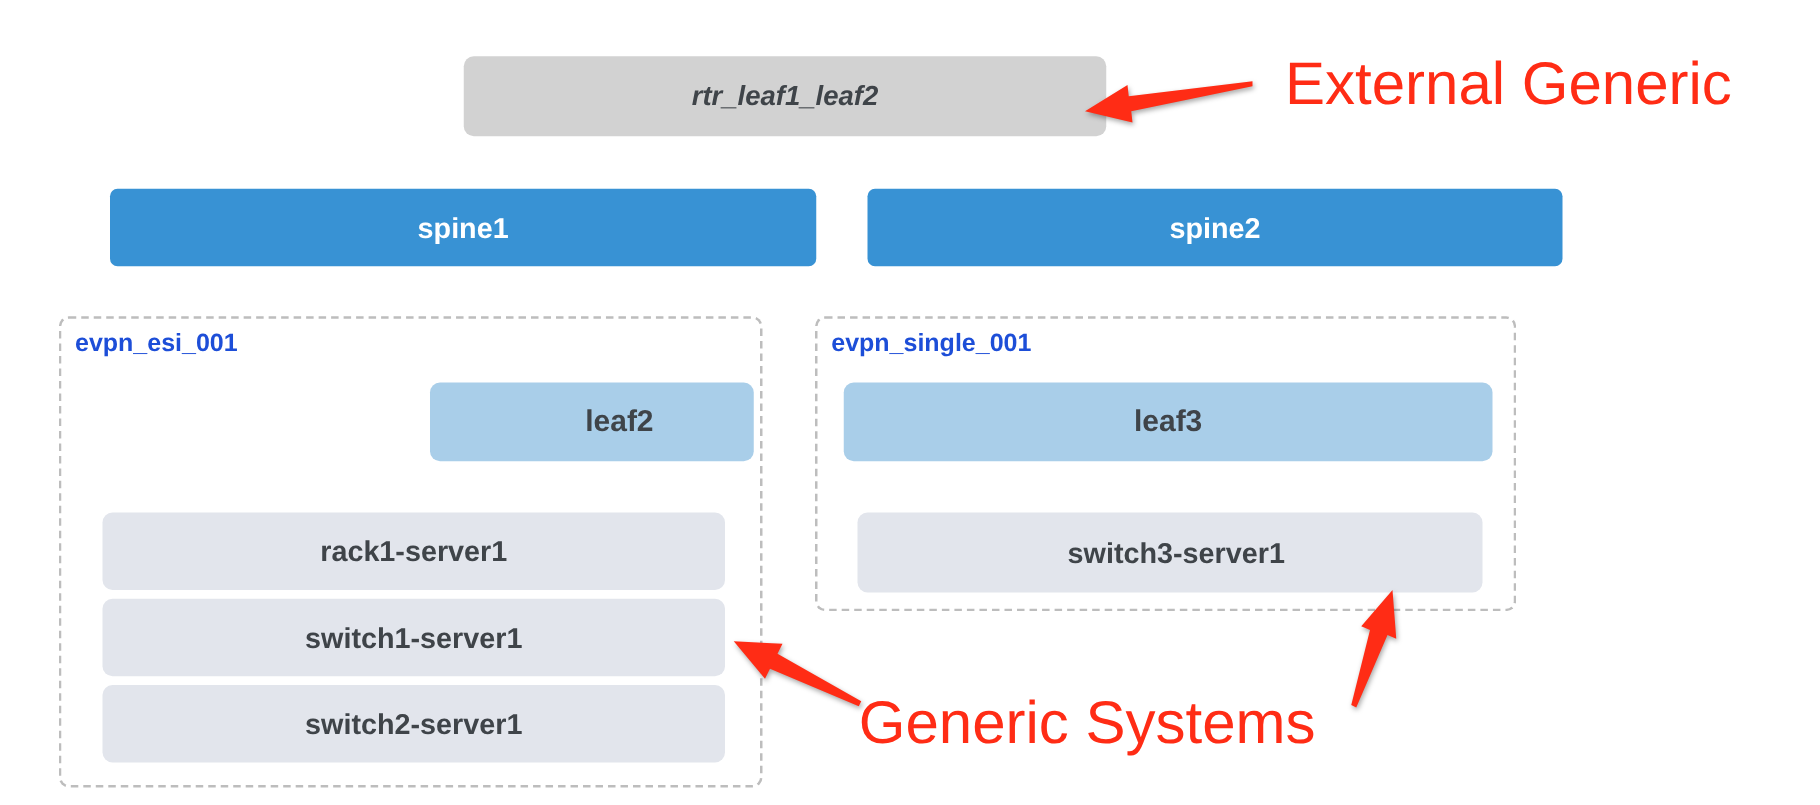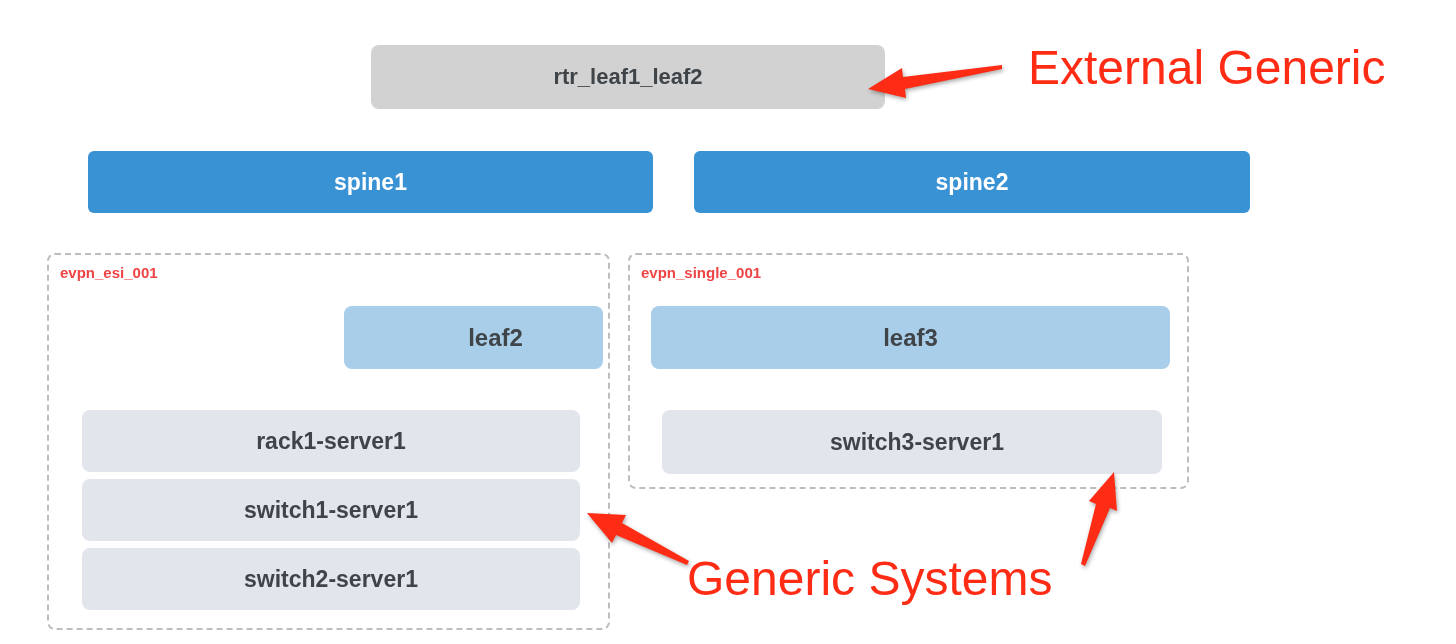--- a/index.html
+++ b/index.html
@@ -6,34 +6,34 @@
   .canvas {
     position:relative; width:1456px; height:644px; overflow:hidden;
     background:#ffffff;
     font-family:"Liberation Sans", sans-serif;
   }
   .node {
     position:absolute; display:flex; align-items:center; justify-content:center;
     font-weight:bold; color:#3f4449; box-sizing:border-box;
   }
   .node-external { left:371px; top:45px; width:514px; height:64px;
-    background:#d2d2d2; border-radius:8px; font-size:22px; }
+    background:#d2d2d2; border-radius:8px; font-size:22px;font-style:italic; }
   .node-spine { background:#3892d4; color:#ffffff; border-radius:6px;
     font-size:23px; top:151px; height:62px;margin-left:41px; }
   .node-spine1 { left:47px;  width:565px; }
   .node-spine2 { left:653px; width:556px; }
   .rack {
     position:absolute; box-sizing:border-box;
     border:2px dashed #bdbdbd; border-radius:8px; background:transparent;
   }
   .rack-left  { left:47px;  top:253px; width:563px; height:377px; }
-  .rack-right { left:628px; top:253px; width:561px; height:236px;text-decoration:underline; }
+  .rack-right { left:652px; top:253px; width:561px; height:236px;text-decoration:underline; }
   .rack-label {
     position:absolute; left:11px; top:9px;
-    font-size:15px; font-weight:bold; color:#ef4444;
+    font-size:20px; font-weight:bold; color:#1d4ed8;
   }
   .node-leaf { background:#a9cee9; border-radius:8px; font-size:24px; }
   .node-server { background:#e2e5ec; border-radius:8px; font-size:23px; }
   
   .rack-left .leaf1   { left:21px;  top:51px;  width:255px; height:63px; }
   .rack-left .leaf2   { left:295px; top:51px;  width:259px; height:63px;padding-left:44px; }
   .rack-left .srv1    { left:33px;  top:155px; width:498px; height:62px; }
   .rack-left .srv2    { left:33px;  top:224px; width:498px; height:62px; }
   .rack-left .srv3    { left:33px;  top:293px; width:498px; height:62px; }
   

